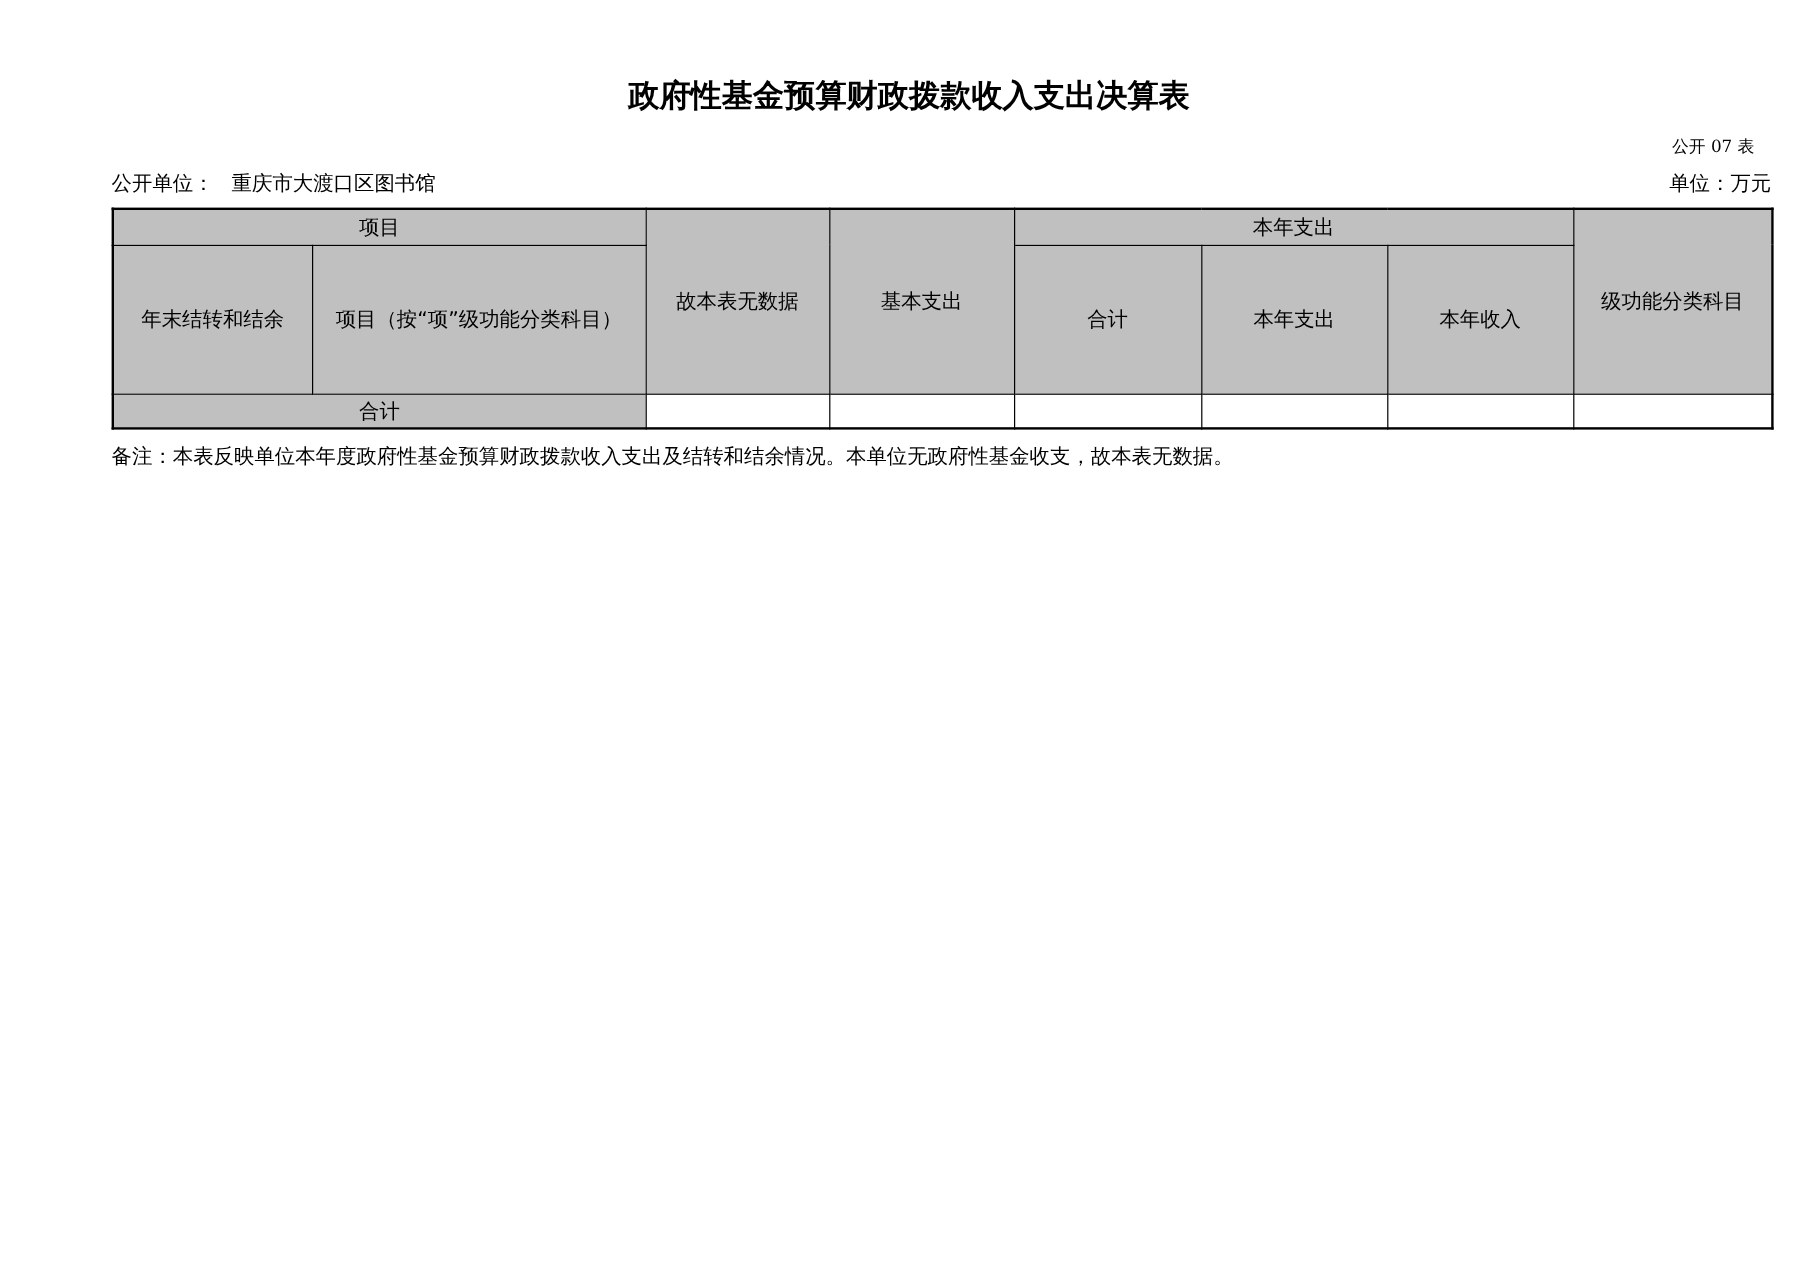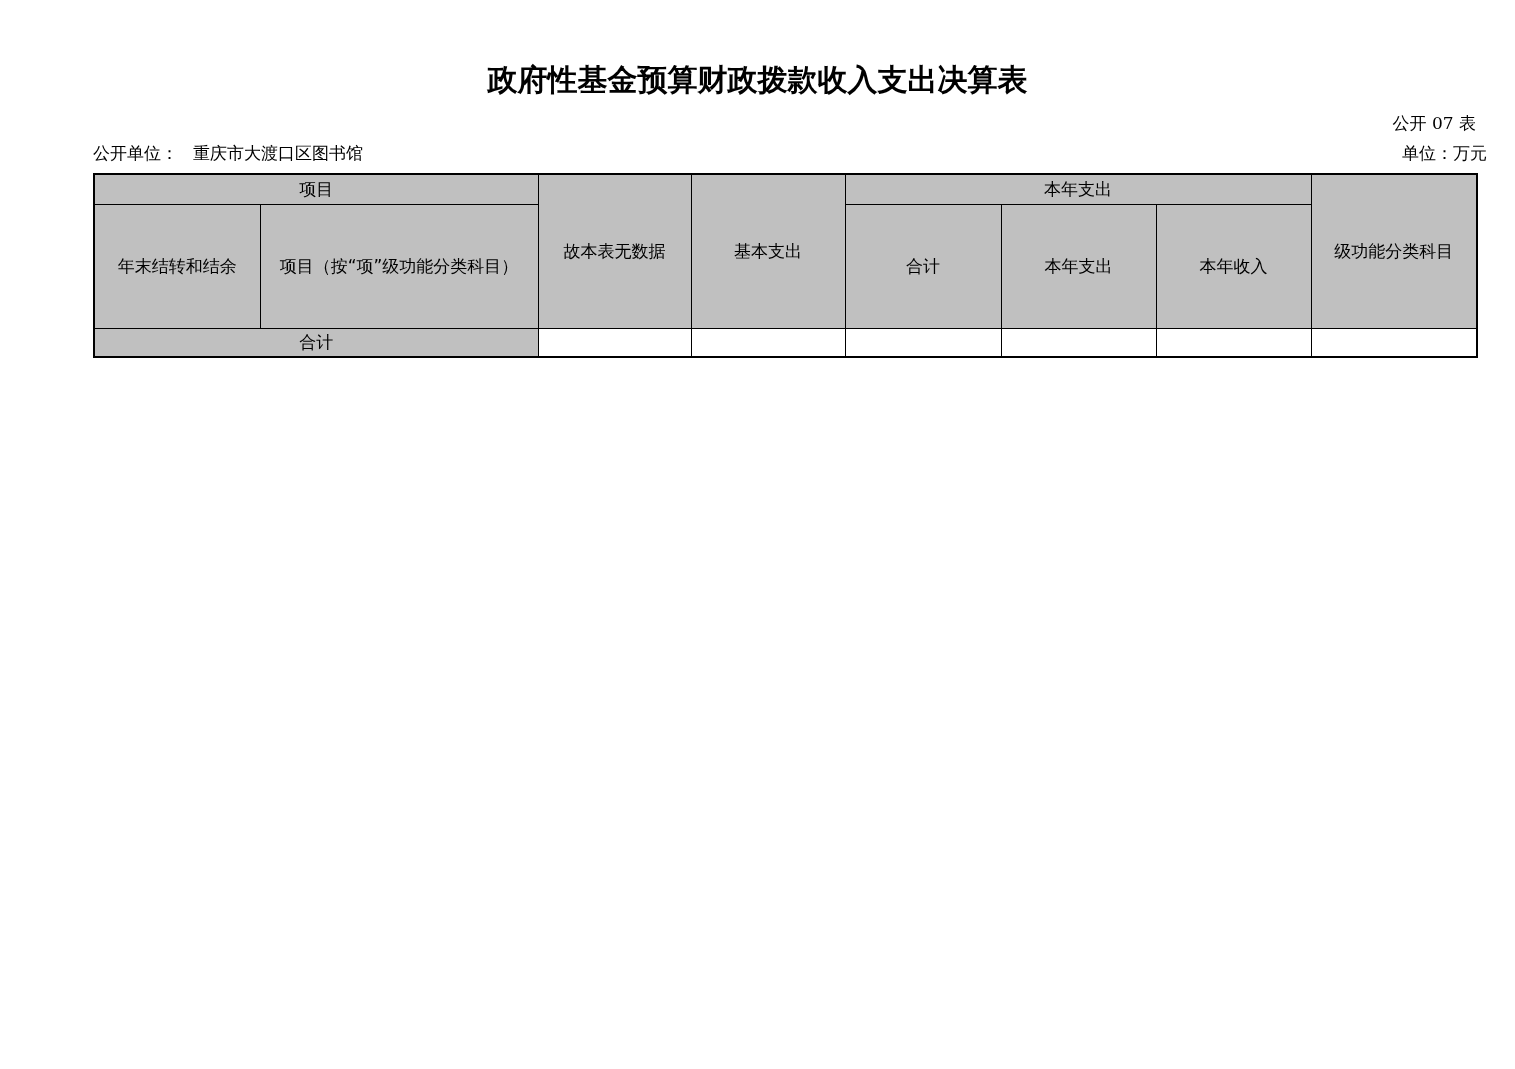--- a/index.html
+++ b/index.html
@@ -20,37 +20,37 @@
     overflow: hidden;
   }
   .title {
     position: absolute;
     top: 62px;
     left: 0;
     width: 1515px;
     text-align: center;
     font-family: "DejaVu Sans", sans-serif;
     font-weight: bold;
-    font-size: 30px;
+    font-size: 26px;
     line-height: 36px;
     letter-spacing: 0px;
   }
   .table-code {
     position: absolute;
     top: 112px;
-    right: 39px;
-    font-size: 17px;
+    right: 53px;
+    font-size: 14px;
     line-height: 22px;
     text-align: right;
   }
   .meta-line {
     position: absolute;
     top: 141px;
     left: 93px;
-    right: 28px;
+    right: 39px;
     display: flex;
     justify-content: space-between;
     align-items: baseline;
     font-size: 17px;
     line-height: 24px;
   }
   .unit-name { margin-left: 15px; }
   .fiscal-table {
     position: absolute;
     top: 173px;
@@ -142,15 +142,16 @@
         <td class="data-cell"></td>
         <td class="data-cell"></td>
         <td class="data-cell"></td>
         <td class="data-cell"></td>
         <td class="data-cell"></td>
         <td class="data-cell"></td>
       </tr>
     </tbody>
   </table>
 
+  <div class="note">备注：本表反映单位本年度政府性基金预算财政拨款收入支出及结转和结余情况。本单位无政府性基金收支，故本表无数据。</div>
 
 
 </div>
 
 </body></html>

